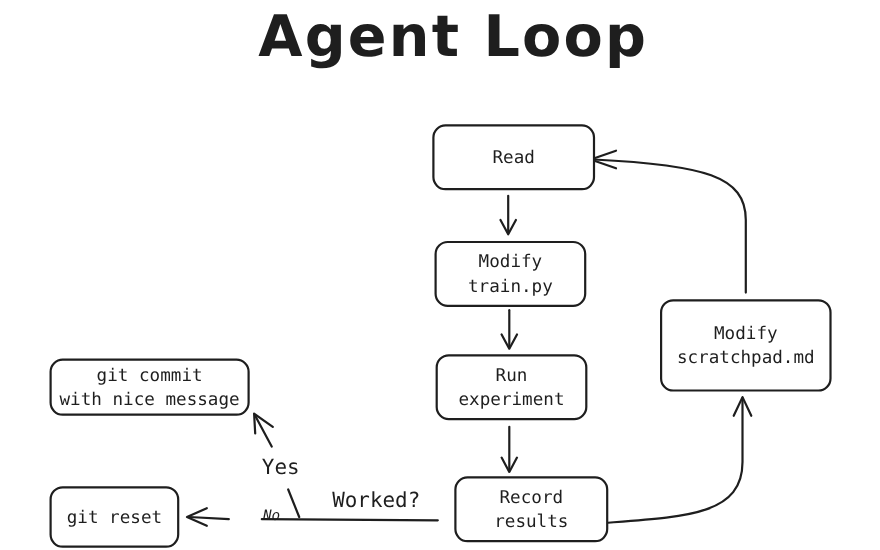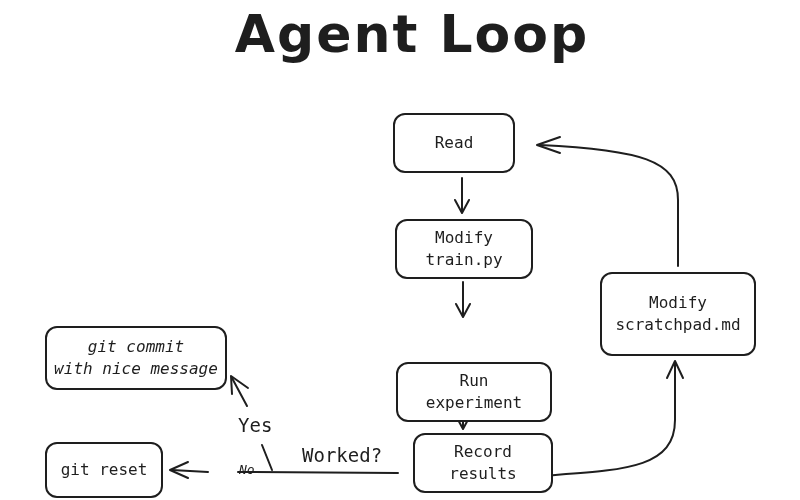--- a/index.html
+++ b/index.html
@@ -36,45 +36,45 @@
     <path d="M398 473 L238 472"></path>
     <path d="M208 472 L172 470"></path>
     <path d="M188 462 L170 470 L188 478"></path>
 
     <path d="M272 470 L262 445"></path>
     <path d="M247 406 L232 378"></path>
     <path d="M232 394 L231 376 L248 388"></path>
   </g>
 </svg>
 
-<div class="node" style="left:393px;top:113px;width:122px;height:60px;">
+<div class="node" style="left:393px;top:113px;width:148px;height:60px;">
   <span>Read</span>
 </div>
 
 <div class="node" style="left:395px;top:219px;width:138px;height:60px;">
   <span>Modify</span>
   <span>train.py</span>
 </div>
 
-<div class="node" style="left:396px;top:322px;width:156px;height:60px;margin-top:40px;">
+<div class="node" style="left:396px;top:322px;width:138px;height:60px;">
   <span>Run</span>
   <span>experiment</span>
 </div>
 
 <div class="node" style="left:398px;top:433px;width:140px;height:60px;margin-left:15px;">
   <span>Record</span>
   <span>results</span>
 </div>
 
 <div class="node" style="left:600px;top:272px;width:156px;height:84px;">
   <span>Modify</span>
   <span>scratchpad.md</span>
 </div>
 
-<div class="node" style="left:45px;top:326px;width:182px;height:64px;font-style:italic;">
+<div class="node" style="left:45px;top:326px;width:182px;height:52px;">
   <span>git commit</span>
   <span>with nice message</span>
 </div>
 
 <div class="node" style="left:45px;top:442px;width:118px;height:56px;">
   <span>git reset</span>
 </div>
 
 <div class="lbl" style="left:302px;top:444px;">Worked?</div>
 <div class="lbl" style="left:238px;top:414px;">Yes</div>

